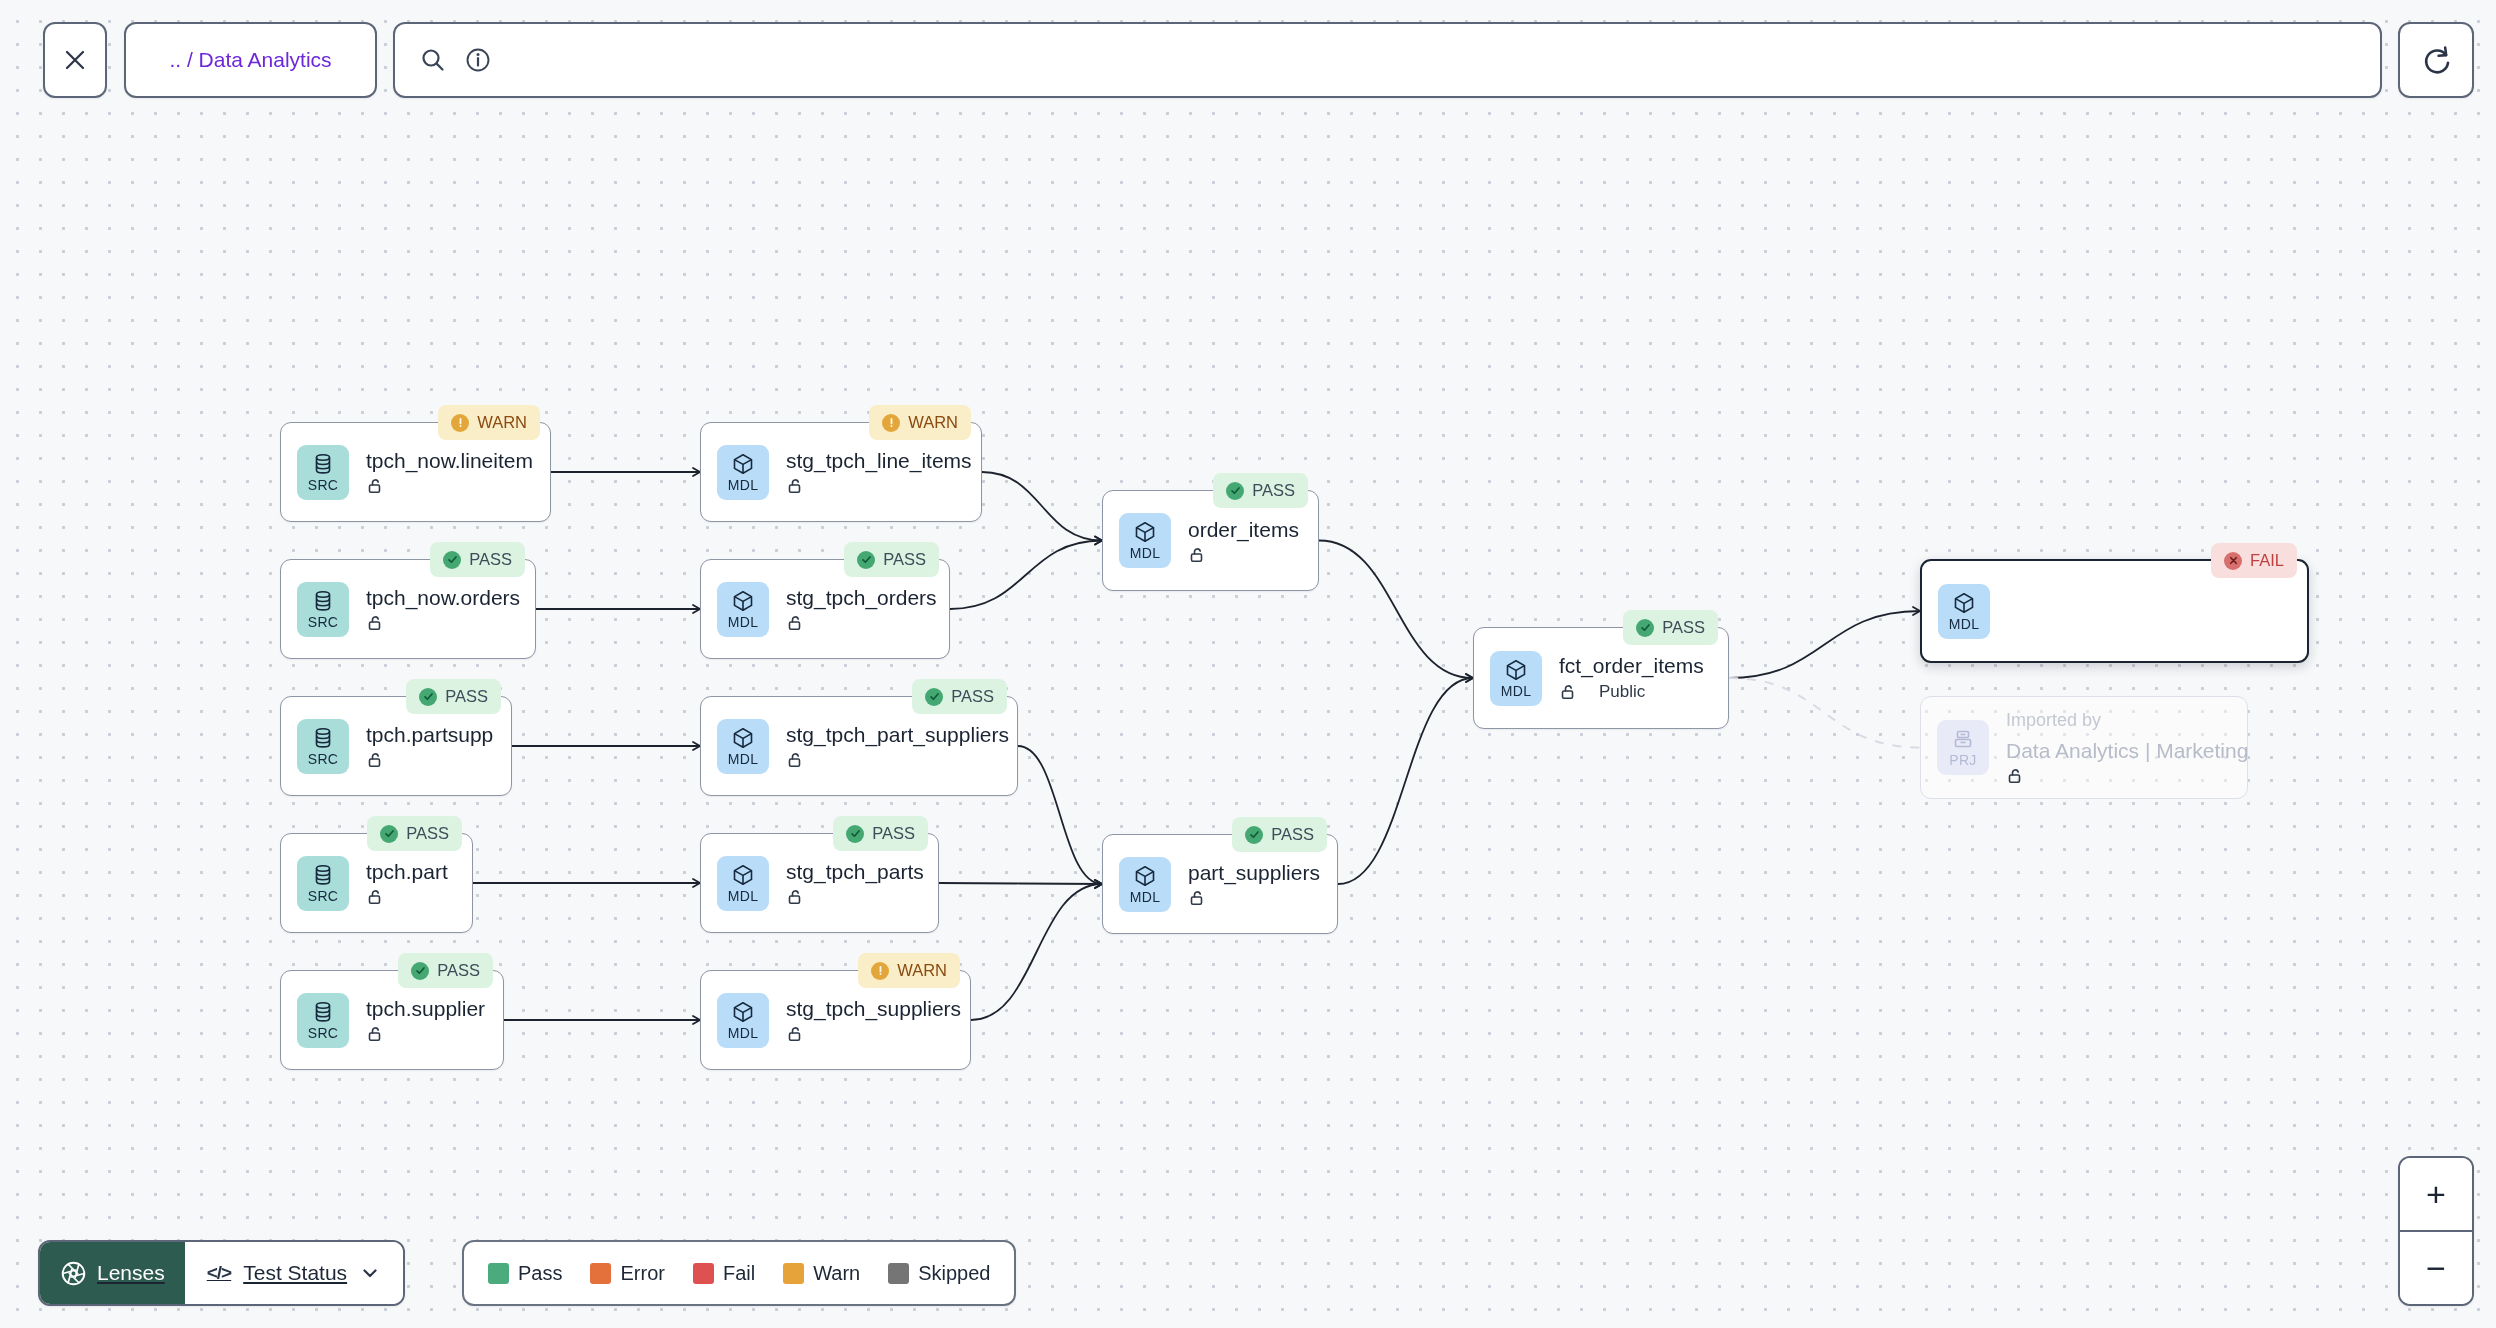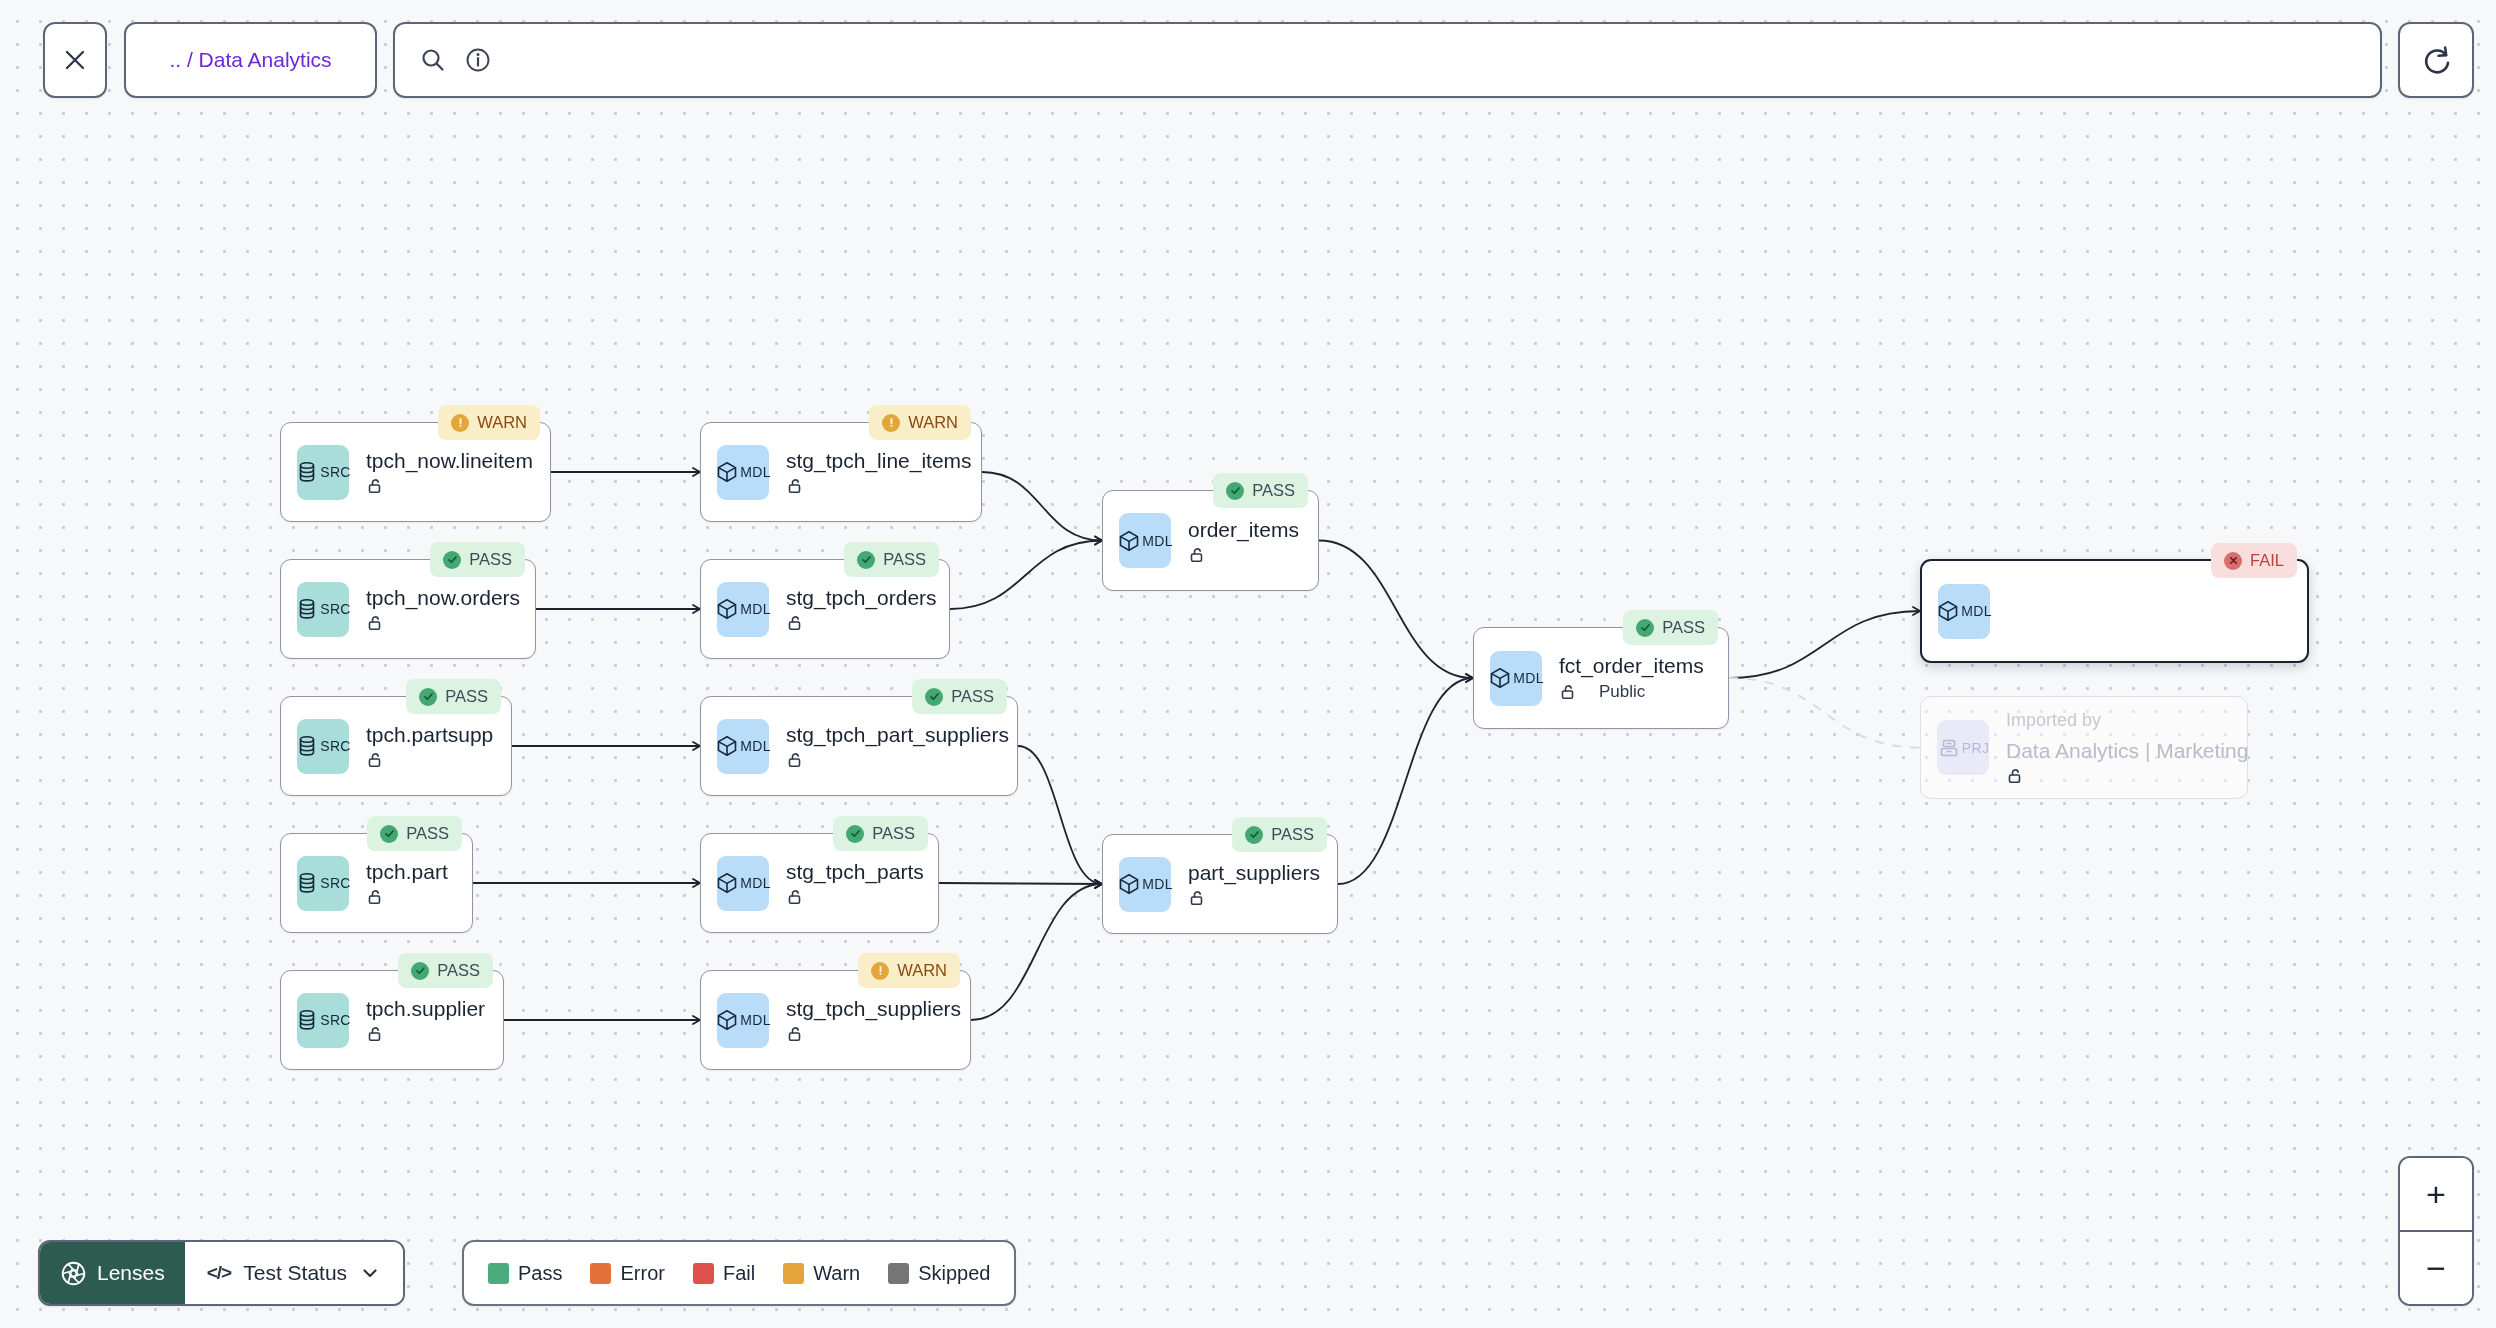--- a/index.html
+++ b/index.html
@@ -38,21 +38,21 @@
   .node {
     position:absolute; background:#fff; border:1.5px solid #8e95a5; border-radius:11px;
     display:flex; align-items:center; padding:0 18px 0 16px; gap:17px;
     box-shadow:0 1px 2px rgba(16,24,40,.06); cursor:pointer;
   }
   .node.selected { border:2.5px solid #1b2433; box-shadow:0 4px 12px rgba(16,24,40,.18); }
   .node.muted { background:rgba(255,255,255,.45); border-color:#dde0e8; box-shadow:none; }
 
   .chip {
     flex:0 0 auto; width:52px; height:55px; border-radius:9px;
-    display:flex; flex-direction:row; align-items:center; justify-content:center; gap:1px;
+    display:flex; flex-direction:column; align-items:center; justify-content:center; gap:1px;
   }
   .chip .kind { font-size:14px; font-weight:500; letter-spacing:.3px; color:#16293d; }
   .chip-SRC { background:#a9ddd9; }
   .chip-MDL { background:#b9dcf8; }
   .chip-PRJ { background:#e8eaf7; }
   .chip-PRJ .kind { color:#b4bad4; }
   .chip svg { display:block; }
 
   .node-texts { display:flex; flex-direction:column; justify-content:center; }
   .node-label { font-size:21px; color:#1a2433; white-space:nowrap; }
@@ -70,21 +70,21 @@
   .badge-PASS .dot { background:#45a873; }
   .badge-WARN { background:#faeec8; color:#8a4a10; }
   .badge-WARN .dot { background:#e3a63a; }
   .badge-FAIL { background:#f9dede; color:#bf4040; }
   .badge-FAIL .dot { background:#d76f6f; }
 
   
   #lenses-group {
     position:absolute; left:38px; top:1240px; height:66px;
     display:flex; border:2px solid #5d6678; border-radius:12px; overflow:hidden;
-    background:#fff; box-shadow:0 1px 2px rgba(16,24,40,.08);
+    background:#fff; box-shadow:0 1px 2px rgba(16,24,40,.08);text-decoration:underline;
   }
   #lenses-btn {
     background:#2e5b4f; color:#fff; display:flex; align-items:center; gap:10px;
     padding:0 20px; font-size:21px; cursor:pointer;
   }
   #lens-select {
     display:flex; align-items:center; gap:12px; padding:0 22px; font-size:21px;
     color:#1d2736; cursor:pointer; background:#fff;
   }
   #lens-select .code-glyph { font-size:19px; font-weight:600; letter-spacing:-1px; color:#2a3648; }

